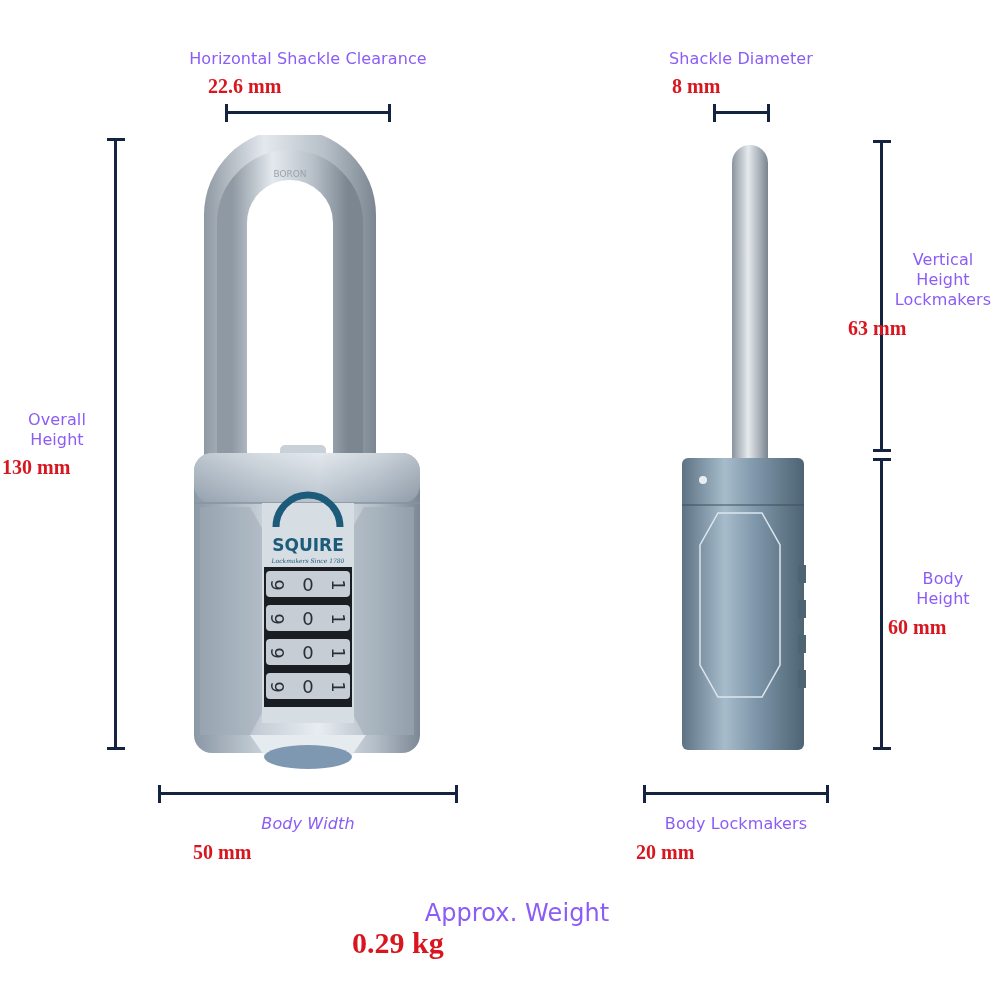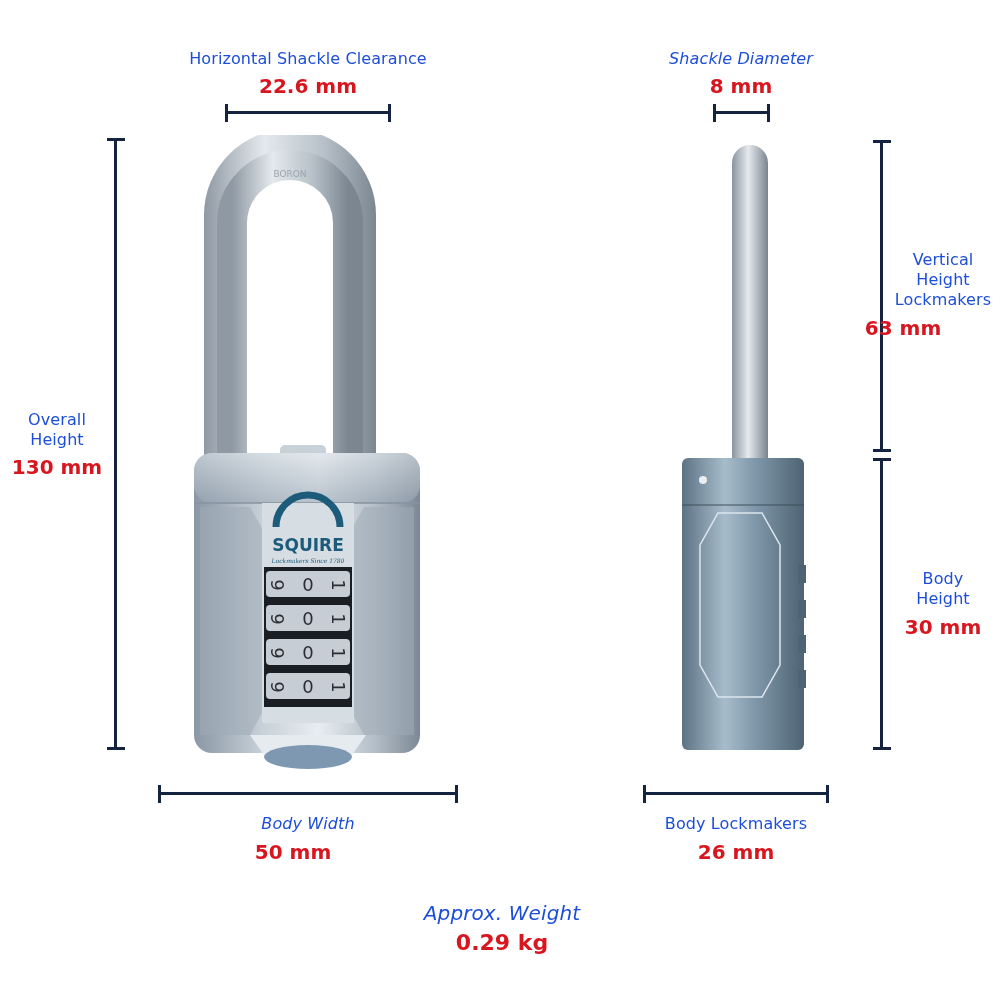--- a/index.html
+++ b/index.html
@@ -1,40 +1,40 @@
 <!DOCTYPE html>
 <html><head>
 <meta charset="utf-8">
 <style>
   html, body { margin:0; padding:0; background:#ffffff; }
   body { width:1000px; height:1000px; position:relative; overflow:hidden;
          font-family:"DejaVu Sans", "Liberation Sans", sans-serif; }
   .abs { position:absolute; }
-  .label { color:#1d4ed8; font-size:16px; font-weight:500; text-align:center; line-height:20px; letter-spacing:0.1px; }
-  .value { color:#d8161f; font-size:20px; font-weight:700; text-align:center; line-height:24px; }
+  .label { color:#8b5cf6; font-size:16px; font-weight:500; text-align:center; line-height:20px; letter-spacing:0.1px; }
+  .value { color:#d8161f; font-size:20px; font-weight:700; text-align:left; line-height:24px;font-family:Liberation Serif, serif; }
   .navy { background:#14233f; }
   .hbar { height:3px; }
   .vcap { width:3px; height:18px; }
   .vbar { width:3px; }
   .hcap { height:3px; width:18px; }
   svg { display:block; }
 </style>
 </head>
 <body>
 
 <div class="abs label" style="left:158px; top:49px; width:300px;">Horizontal Shackle Clearance</div>
 <div class="abs value" style="left:208px; top:74px; width:200px;">22.6 mm</div>
 <div class="abs" style="left:225px; top:104px; width:166px; height:18px;">
   <div class="abs navy hbar" style="left:0; top:7px; width:166px;"></div>
   <div class="abs navy vcap" style="left:0; top:0;"></div>
   <div class="abs navy vcap" style="right:0; top:0;"></div>
 </div>
 
-<div class="abs label" style="left:641px; top:49px; width:200px;font-style:italic;">Shackle Diameter</div>
-<div class="abs value" style="left:641px; top:74px; width:200px;">8 mm</div>
+<div class="abs label" style="left:641px; top:49px; width:200px;">Shackle Diameter</div>
+<div class="abs value" style="left:672px; top:74px; width:200px;">8 mm</div>
 <div class="abs" style="left:713px; top:104px; width:57px; height:18px;">
   <div class="abs navy hbar" style="left:0; top:7px; width:57px;"></div>
   <div class="abs navy vcap" style="left:0; top:0;"></div>
   <div class="abs navy vcap" style="right:0; top:0;"></div>
 </div>
 
 <div class="abs" style="left:107px; top:138px; width:18px; height:612px;">
   <div class="abs navy vbar" style="left:7px; top:0; height:612px;"></div>
   <div class="abs navy hcap" style="left:0; top:0;"></div>
   <div class="abs navy hcap" style="left:0; bottom:0;"></div>
@@ -59,40 +59,40 @@
 
 <div class="abs" style="left:873px; top:458px; width:18px; height:292px;">
   <div class="abs navy vbar" style="left:7px; top:0; height:292px;"></div>
   <div class="abs navy hcap" style="left:0; top:0;"></div>
   <div class="abs navy hcap" style="left:0; bottom:0;"></div>
 </div>
 <div class="abs label" style="left:888px; top:569px; width:110px;">
   <div>Body</div>
   <div>Height</div>
 </div>
-<div class="abs value" style="left:888px; top:615px; width:110px;">30 mm</div>
+<div class="abs value" style="left:888px; top:615px; width:110px;">60 mm</div>
 
 <div class="abs" style="left:158px; top:785px; width:300px; height:18px;">
   <div class="abs navy hbar" style="left:0; top:7px; width:300px;"></div>
   <div class="abs navy vcap" style="left:0; top:0;"></div>
   <div class="abs navy vcap" style="right:0; top:0;"></div>
 </div>
 <div class="abs label" style="left:208px; top:814px; width:200px;font-style:italic;">Body Width</div>
 <div class="abs value" style="left:193px; top:840px; width:200px;">50 mm</div>
 
 <div class="abs" style="left:643px; top:785px; width:186px; height:18px;">
   <div class="abs navy hbar" style="left:0; top:7px; width:186px;"></div>
   <div class="abs navy vcap" style="left:0; top:0;"></div>
   <div class="abs navy vcap" style="right:0; top:0;"></div>
 </div>
 <div class="abs label" style="left:636px; top:814px; width:200px;">Body Lockmakers</div>
-<div class="abs value" style="left:636px; top:840px; width:200px;">26 mm</div>
+<div class="abs value" style="left:636px; top:840px; width:200px;">20 mm</div>
 
-<div class="abs label" style="left:352px; top:903px; width:300px; font-size:20px;font-style:italic;">Approx. Weight</div>
-<div class="abs value" style="left:352px; top:931px; width:300px; font-size:22px;">0.29 kg</div>
+<div class="abs label" style="left:367px; top:903px; width:300px; font-size:24px;">Approx. Weight</div>
+<div class="abs value" style="left:352px; top:931px; width:300px; font-size:30px;">0.29 kg</div>
 
 <div class="abs" style="left:180px; top:135px; width:260px; height:640px;">
   <svg width="260" height="640" viewBox="0 0 260 640">
     <defs>
       <linearGradient id="shk" x1="0" x2="1" y1="0" y2="0">
         <stop offset="0" stop-color="#8f99a3"></stop>
         <stop offset="0.35" stop-color="#e4e9ee"></stop>
         <stop offset="0.7" stop-color="#b7c0c8"></stop>
         <stop offset="1" stop-color="#7b8691"></stop>
       </linearGradient>

